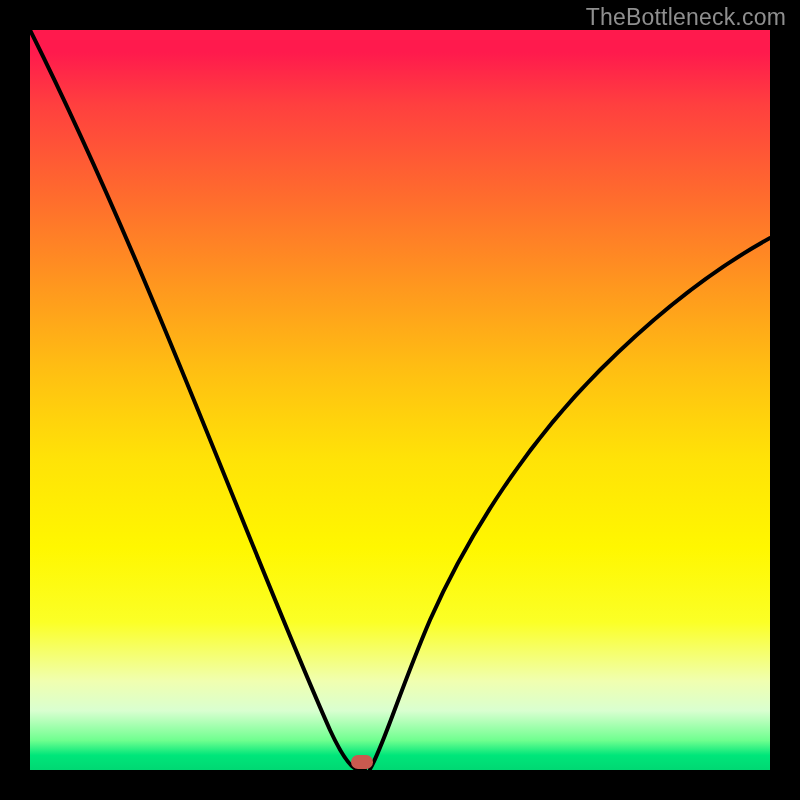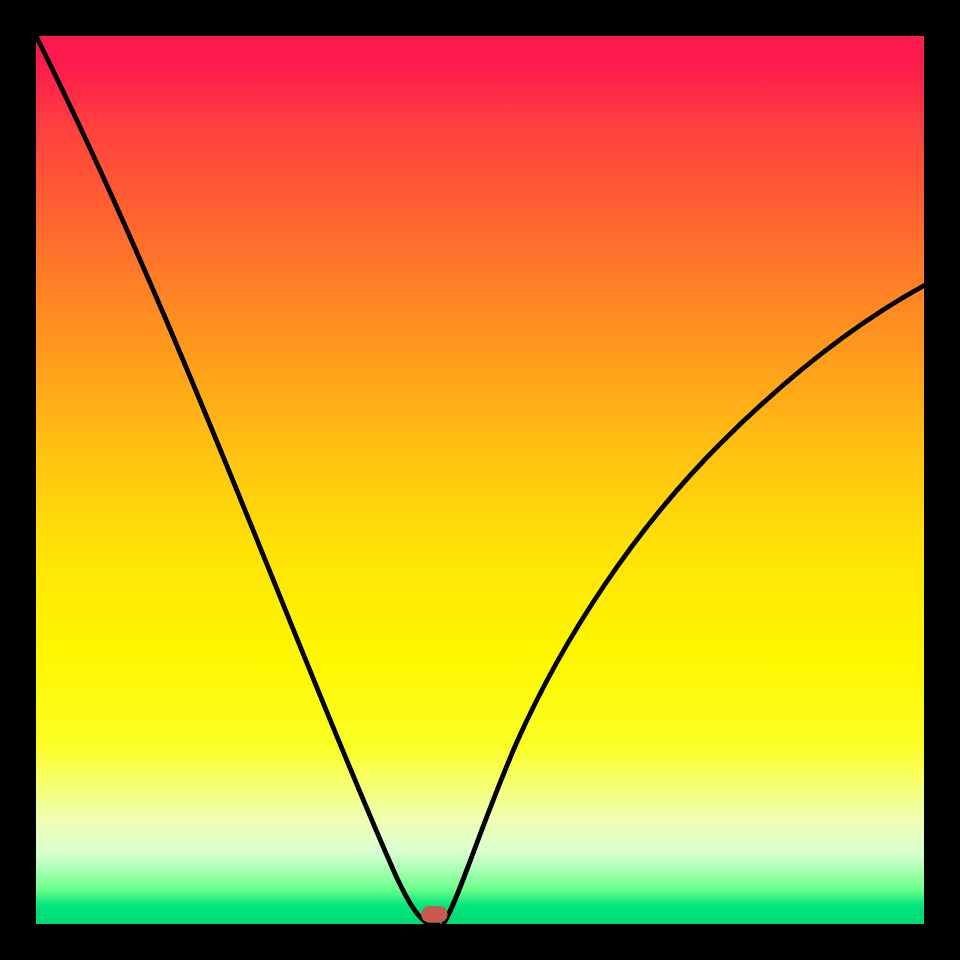--- a/index.html
+++ b/index.html
@@ -63,20 +63,21 @@
     color: #8f8f8f;
     font-size: 23px;
     letter-spacing: 0.2px;
     font-weight: 500;
   }
 </style>
 </head>
 <body>
 
 <div class="frame">
+  <div class="watermark">TheBottleneck.com</div>
   <div class="plot">
     <svg class="curve" viewBox="0 0 740 740" preserveAspectRatio="none">
       <path d="M 0 0
                C 120 240, 220 520, 300 700
                C 312 726, 320 736, 326 739
                L 335 739" fill="none" stroke="#000" stroke-width="4" stroke-linecap="round"></path>
       <path d="M 340 739
                C 352 720, 370 660, 400 590
                C 440 500, 500 410, 570 340
                C 640 270, 700 230, 740 208" fill="none" stroke="#000" stroke-width="4" stroke-linecap="round"></path>

